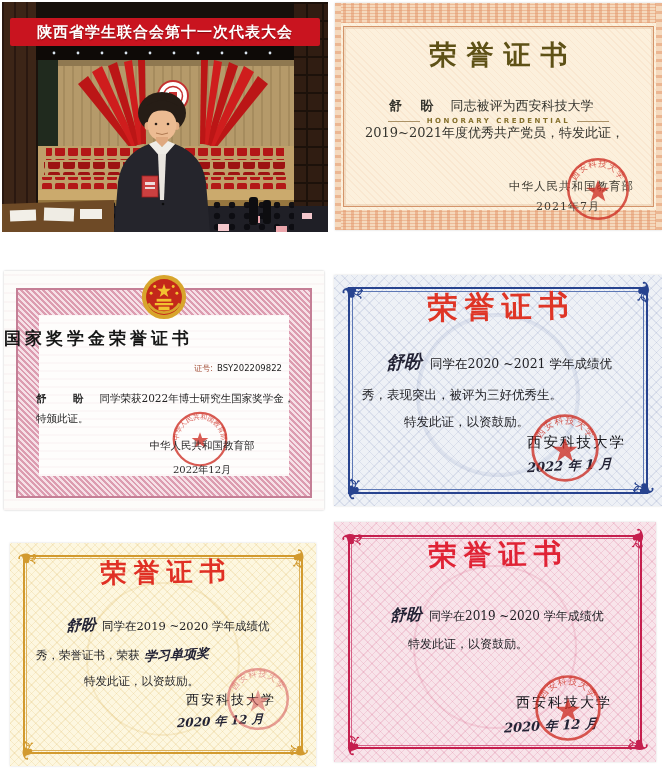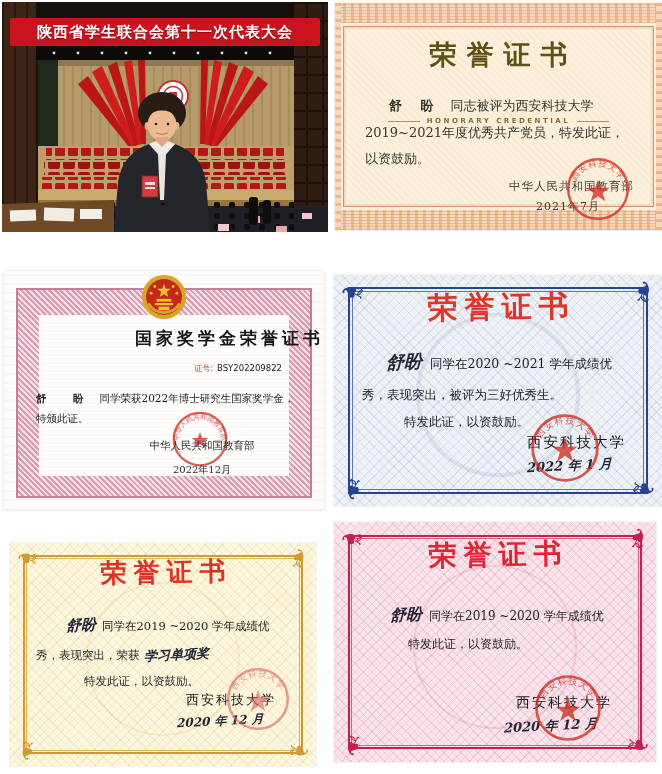--- a/index.html
+++ b/index.html
@@ -54,21 +54,21 @@
   
   .cert-sch{left:4px;top:271px;width:320px;height:239px;background:
      repeating-linear-gradient(0deg, rgba(205,135,155,.06) 0 2px, transparent 2px 9px),#fdfcfa;
      box-shadow:0 0 2px rgba(0,0,0,.22);}
   .sch-frame{position:absolute;inset:18px 13px 13px 13px;
      background:repeating-linear-gradient(45deg,#dc9cb0 0 2px,#f6e0e7 2px 4px);
      box-shadow:inset 0 0 0 1px #c57f96,0 0 0 1px #c57f96;}
   .sch-inner{position:absolute;inset:26px 22px 21px 22px;background:
      repeating-linear-gradient(0deg, rgba(205,135,155,.05) 0 2px, transparent 2px 8px),#fefdfc;}
   .nat-emblem{position:absolute;left:50%;top:3px;transform:translateX(-50%);z-index:3;}
-  .sch-title{position:absolute;left:0;right:0;top:56px;text-align:right;font-weight:bold;
+  .sch-title{position:absolute;left:0;right:0;top:56px;text-align:left;font-weight:bold;
      font-size:17px;letter-spacing:4px;color:#171717;}
   .sch-serial{position:absolute;right:42px;top:92px;font-size:8.5px;color:#1c1c1c;
      font-family:"DejaVu Sans","Liberation Sans",sans-serif;}
   .sch-serial .lbl{color:#a5553e;margin-right:4px;font-size:8px;}
   .sch-body{position:absolute;left:32px;right:26px;top:118px;font-size:10.5px;
      line-height:1.9;color:#242424;}
   .sch-name{font-weight:bold;letter-spacing:8px;margin-right:8px;}
   .sch-issuer{position:absolute;left:118px;top:168px;width:160px;text-align:center;
      font-size:10.5px;color:#2a2a2a;z-index:2;}
   .sch-date{position:absolute;left:118px;top:192px;width:160px;text-align:center;
@@ -269,21 +269,20 @@
   <div class="gband top"></div>
   <div class="gband bot"></div>
   <div class="gside l"></div>
   <div class="gside r"></div>
   <div class="gline"></div>
   <div class="cp-title">荣誉证书</div>
   <div class="cp-sub">HONORARY CREDENTIAL</div>
   <div class="cp-body">
     <div class="l1"><span class="cp-name">舒  盼</span><span>同志被评为西安科技大学</span></div>
     <div>2019~2021年度优秀共产党员，特发此证，</div>
-    <div>以资鼓励。</div>
   </div>
   <div class="cp-issuer">中华人民共和国教育部</div>
   <div class="cp-date">2021年7月</div>
   <svg class="seal" width="68" height="68" viewBox="0 0 80 80">
     <defs>
         <path id="arcA" d="M 12 50 A 29 29 0 1 1 68 50" fill="none"></path>
       </defs>
     <circle cx="40" cy="40" r="35" fill="none" stroke="currentColor" stroke-width="3"></circle>
     <polygon points="40,29 43.4,38.6 53.6,38.6 45.5,44.7 48.6,54.5 40,48.4 31.4,54.5 34.5,44.7 26.4,38.6 36.6,38.6" fill="currentColor"></polygon>
     <text font-size="10" fill="currentColor" letter-spacing="1"><textPath href="#arcA" startOffset="50%" text-anchor="middle">西安科技大学</textPath></text>
@@ -356,21 +355,21 @@
   <div class="b1"></div>
   <div class="b2"></div>
   <span class="corner c-tl"></span>
   <span class="corner c-tr"></span>
   <span class="corner c-bl"></span>
   <span class="corner c-br"></span>
   <div class="wm"></div>
   <div class="title">荣誉证书</div>
   <div class="bodyblk">
     <div class="l1"><span class="hand name">舒盼</span><span>同学在2019 ~2020 学年成绩优</span></div>
-    <div class="l2"><span>秀，表现突出，荣获</span><span class="hand award">学习单项奖</span></div>
+    <div class="l2"><span>秀，荣誉证书，荣获</span><span class="hand award">学习单项奖</span></div>
     <div class="l3">特发此证，以资鼓励。</div>
   </div>
   <div class="issuer">西安科技大学</div>
   <div class="date hand">2020 年 12 月</div>
   <svg class="seal light" width="68" height="68" viewBox="0 0 80 80">
     <defs>
         <path id="arcD" d="M 12 50 A 29 29 0 1 1 68 50" fill="none"></path>
       </defs>
     <circle cx="40" cy="40" r="35" fill="none" stroke="currentColor" stroke-width="3"></circle>
     <polygon points="40,29 43.4,38.6 53.6,38.6 45.5,44.7 48.6,54.5 40,48.4 31.4,54.5 34.5,44.7 26.4,38.6 36.6,38.6" fill="currentColor"></polygon>

